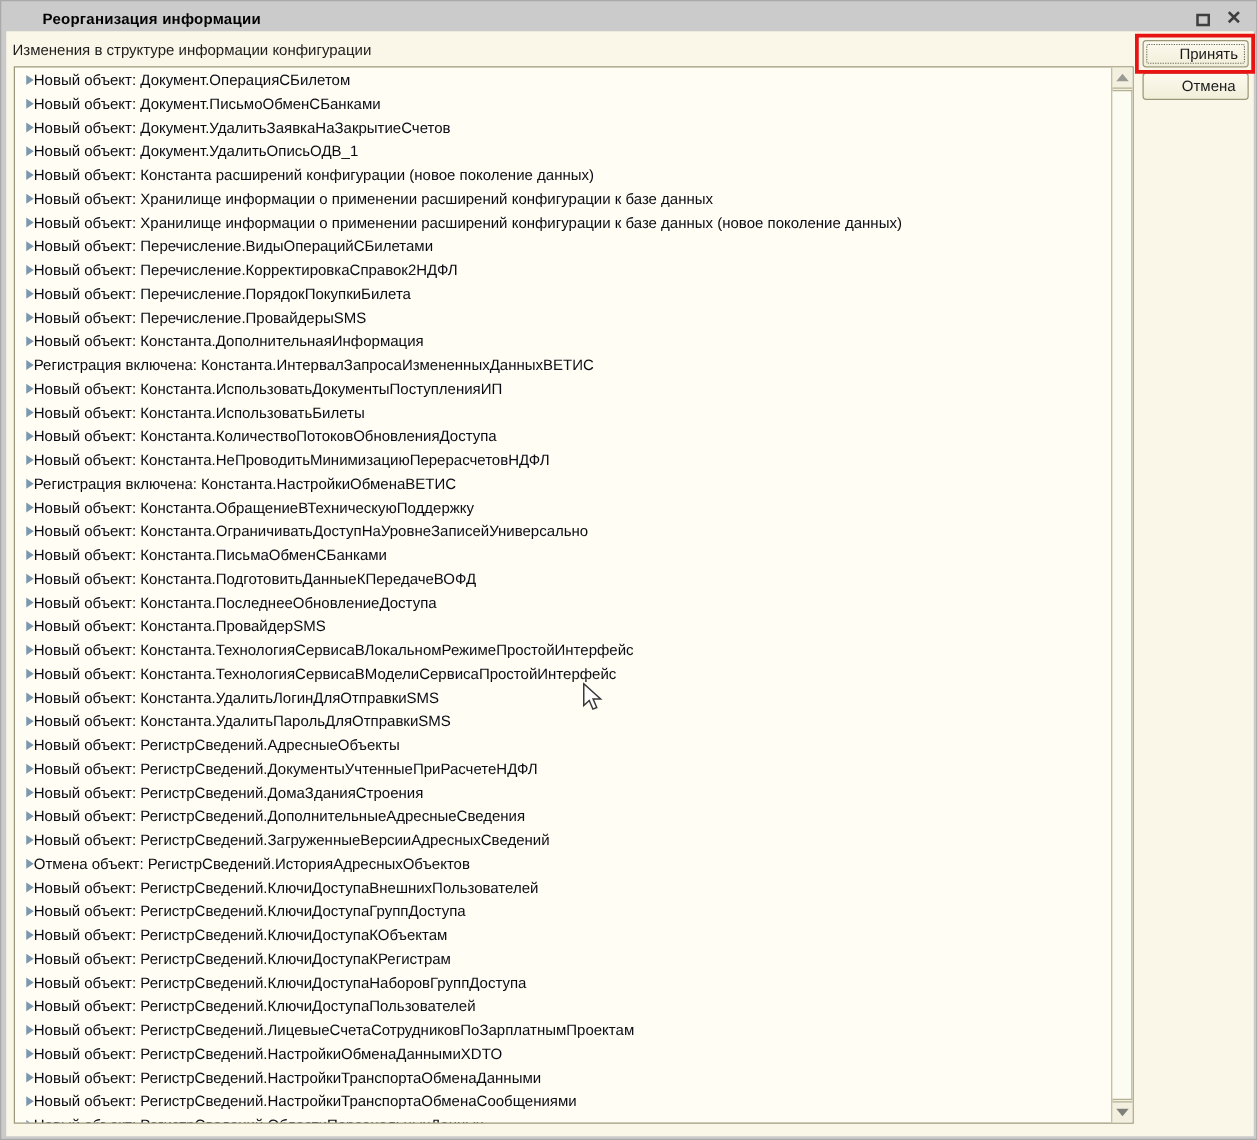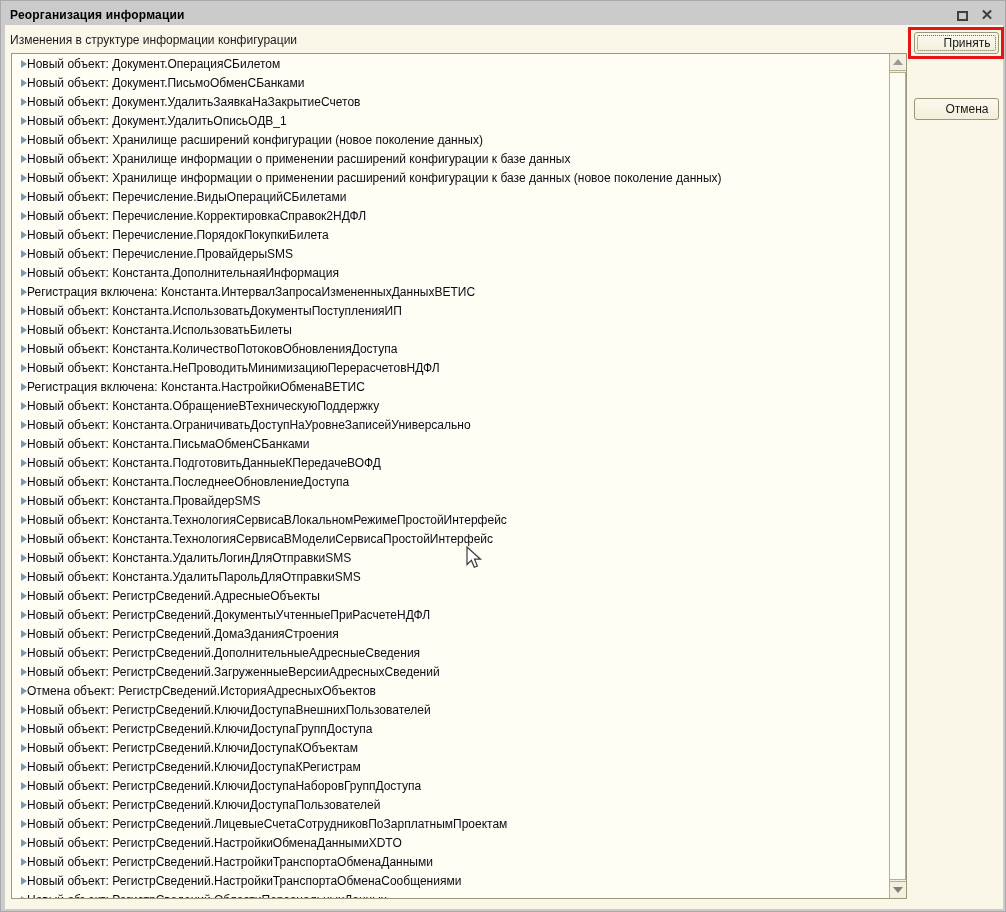--- a/index.html
+++ b/index.html
@@ -16,20 +16,21 @@
     border: 1px solid #a9a9a9;
   }
   .titlebar {
     position: absolute; left: 4px; top: 3px; right: 4px; height: 21px;
     background: #cbcbcb;
     display: flex; align-items: center;
   }
   .titlebar .title {
     font-size: 12px; font-weight: bold; color: #000; padding-left: 5px;
     letter-spacing: 0.2px;
+    margin-left: 24px;
   }
   .win-controls {
     position: absolute; right: 6px; top: 0; height: 21px;
     display: flex; align-items: center; gap: 9px;
   }
   .win-btn {
     width: 16px; height: 16px; display: flex; align-items: center; justify-content: center;
     color: #3f3f3f; cursor: default;
   }
   .glyph-max {
@@ -109,21 +110,21 @@
     font-size: 12px; color: #1a1a1a;
     display: flex; align-items: center; justify-content: center;
     cursor: default;
     padding-left: 21px;
   }
   .btn-accept { left: 913px; top: 31px; }
   .btn-accept .focus-ring {
     position: absolute; left: 2px; top: 2px; right: 2px; bottom: 2px;
     border: 1px dotted #6b6b5a; border-radius: 2px; pointer-events: none;
   }
-  .btn-cancel { left: 913px; top: 57px; margin-top: 40px; }
+  .btn-cancel { left: 913px; top: 57px; }
   
   .annotation {
     position: absolute; left: 907px; top: 26px; width: 96px; height: 32px;
     border: 3px solid #e81313;
     pointer-events: none; z-index: 10;
   }
   
   .cursor {
     position: absolute; left: 464px; top: 545px; z-index: 20; pointer-events: none;
   }
@@ -161,21 +162,21 @@
           <div class="row">
             <div class="expand-arrow"></div>
             <span class="row-label">Новый объект: Документ.УдалитьЗаявкаНаЗакрытиеСчетов</span>
           </div>
           <div class="row">
             <div class="expand-arrow"></div>
             <span class="row-label">Новый объект: Документ.УдалитьОписьОДВ_1</span>
           </div>
           <div class="row">
             <div class="expand-arrow"></div>
-            <span class="row-label">Новый объект: Хранилище расширений конфигурации (новое поколение данных)</span>
+            <span class="row-label">Новый объект: Константа расширений конфигурации (новое поколение данных)</span>
           </div>
           <div class="row">
             <div class="expand-arrow"></div>
             <span class="row-label">Новый объект: Хранилище информации о применении расширений конфигурации к базе данных</span>
           </div>
           <div class="row">
             <div class="expand-arrow"></div>
             <span class="row-label">Новый объект: Хранилище информации о применении расширений конфигурации к базе данных (новое поколение данных)</span>
           </div>
           <div class="row">

